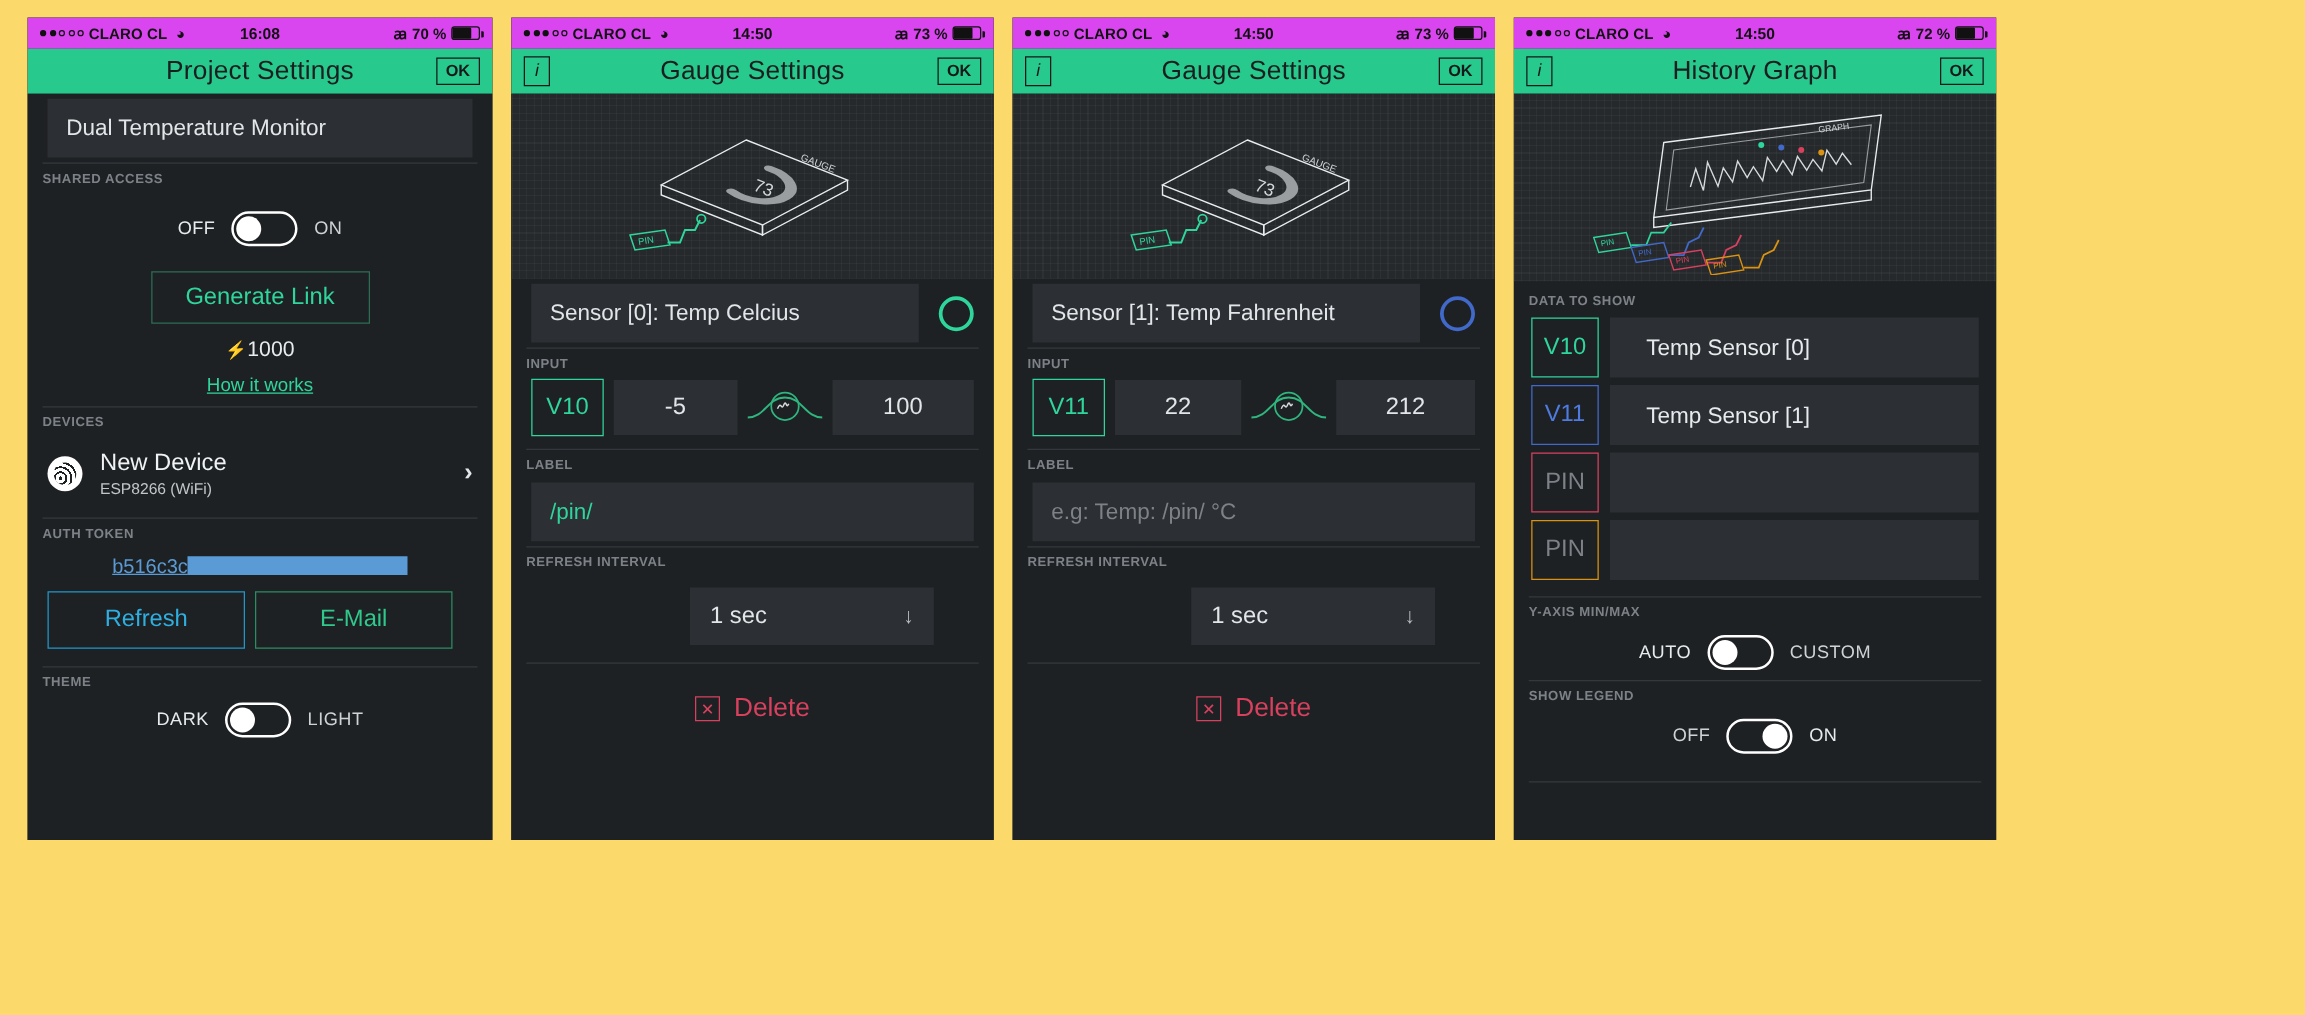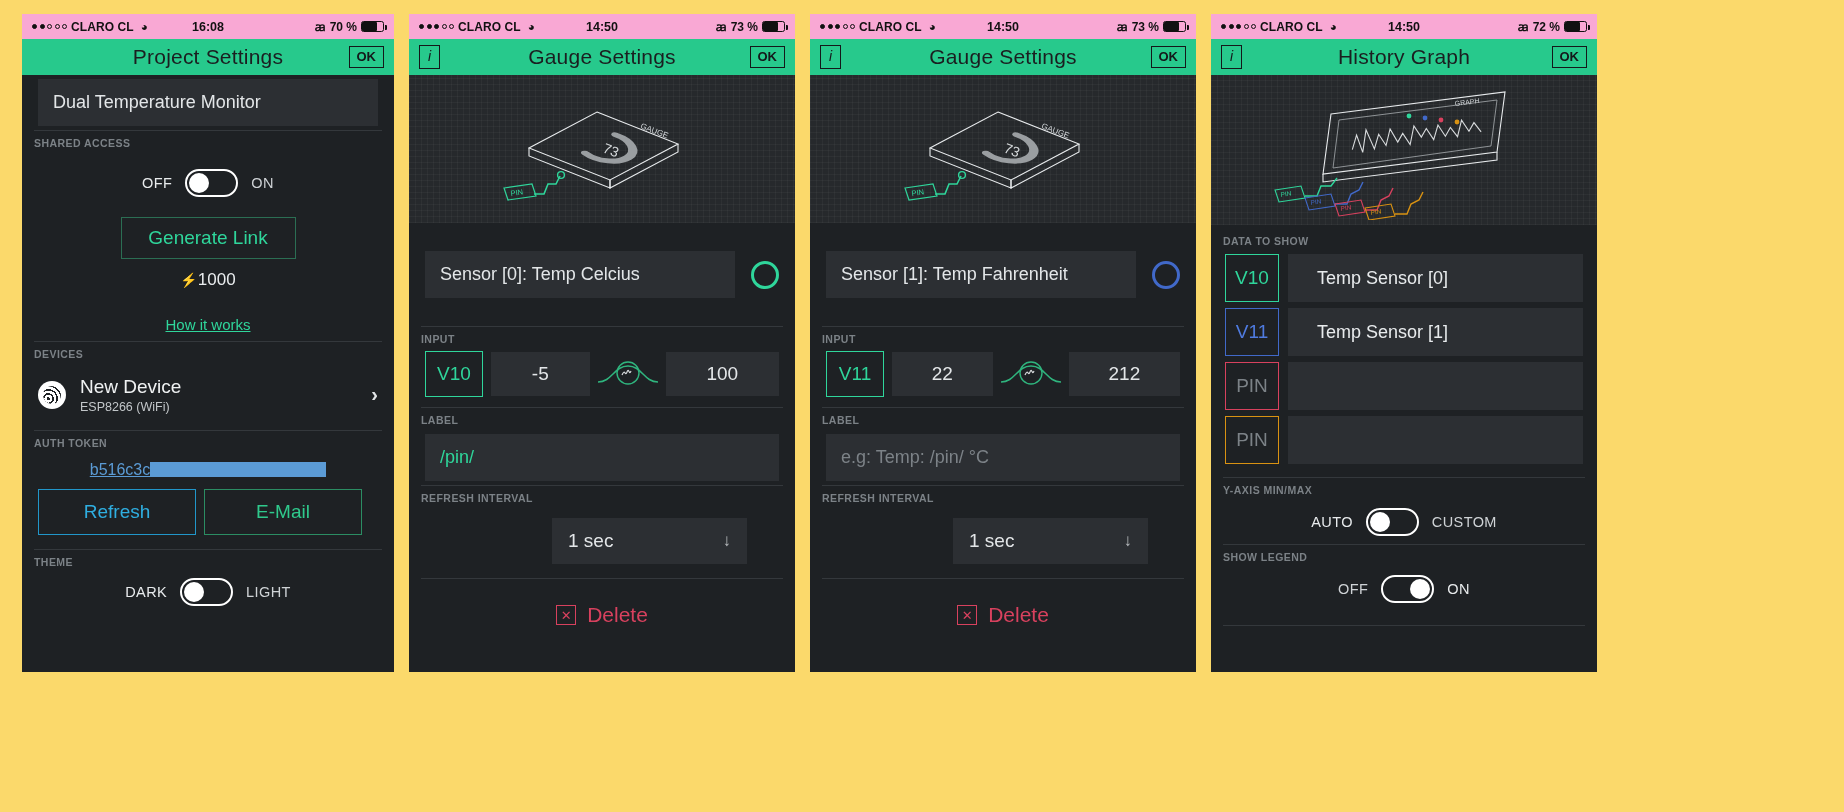--- a/index.html
+++ b/index.html
@@ -25,21 +25,21 @@
     flex-direction: column;
     overflow: hidden;
     position: relative;
     flex: 0 0 372px;
   }
   .phone.w386 { width: 386px; flex: 0 0 386px; }
 
   
   .statusbar {
     height: 25px;
-    background: #f9a8d4;
+    background: #d946ef;
     display: flex;
     align-items: center;
     padding: 0 10px;
     color: #111;
     font-size: 12.5px;
     font-weight: bold;
     position: relative;
     flex: 0 0 25px;
   }
   .sb-left { display: flex; align-items: center; gap: 4px; }
@@ -129,21 +129,21 @@
 
   .btn-outline {
     display: block; margin: 4px auto 0 auto;
     border: 1px solid #2B6E53; color: #2FD69B;
     background: transparent; font-size: 19px; font-weight: 300;
     padding: 9px 0; width: 175px; text-align: center;
   }
   .energy { text-align: center; font-size: 17px; color: #E9ECEE; margin-top: 11px; font-weight: 300;}
   .energy .bolt { font-size: 14px; }
   .howlink {
-    display: block; text-align: center; margin-top: 26px; margin-bottom: 8px;
+    display: block; text-align: center; margin-top: 10px; margin-bottom: 8px;
     color: #2FD69B; font-size: 15px; text-decoration: underline; font-weight: 300;
   }
 
   .device-row { display: flex; align-items: center; padding: 12px 16px 16px 16px; gap: 14px; }
   .device-ico {
     width: 28px; height: 28px; border-radius: 50%;
     background: #fff; color: #1E2124; position: relative; flex: 0 0 28px;
     overflow: hidden;
   }
   .device-ico::before{
@@ -174,21 +174,21 @@
   .btn2.blue { border: 1px solid #2196C9; color: #2FAEE0; }
   .btn2.green { border: 1px solid #2B8D63; color: #2FC98C; }
 
   
   .circle-ind {
     width: 28px; height: 28px; border-radius: 50%;
     border: 3px solid #2FD69B; flex: 0 0 28px;
   }
   .circle-ind.blue { border-color: #4169C9; }
 
-  .title-row { display: flex; align-items: center; gap: 16px; margin: 28px 16px; }
+  .title-row { display: flex; align-items: center; gap: 16px; margin: 4px 16px; }
   .title-row .field { flex: 1; margin: 0; }
 
   .input-row { display: flex; align-items: center; gap: 8px; padding: 2px 16px 10px 16px; }
   .pin-badge {
     border: 1.5px solid #2FD69B; color: #2FD69B;
     padding: 11px 0; width: 58px; text-align: center; font-size: 19px; font-weight: 300;
     background: transparent; flex: 0 0 58px;
   }
   .pin-badge.blue { border-color: #4169C9; color: #4F7BE0; }
   .pin-badge.red { border-color: #D8415E; color: #7C8287; }

